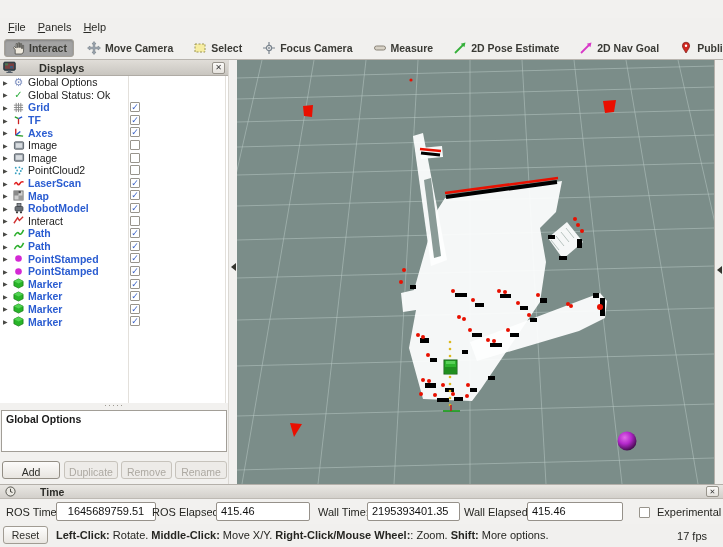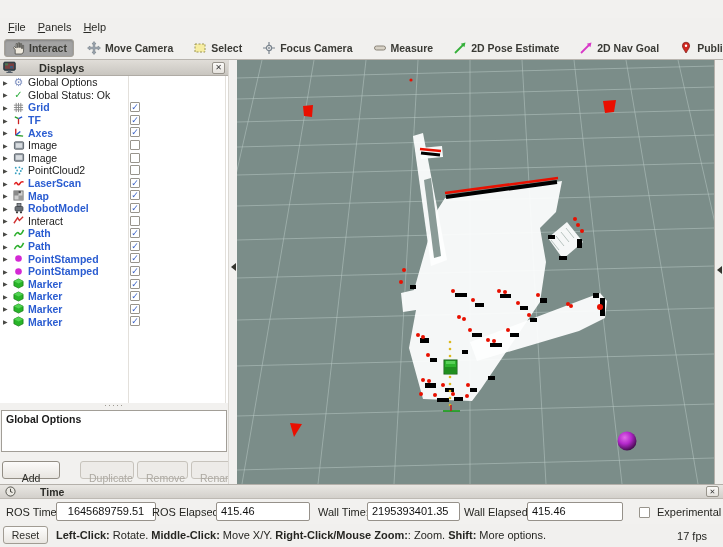--- a/index.html
+++ b/index.html
@@ -32,23 +32,23 @@
   .col-line{position:absolute;top:0;bottom:0;width:1px;background:#e3e0db;}
   .tree-row{position:relative;height:12.6px;display:flex;align-items:center;padding-left:3px;}
   .expander{width:9px;font-size:6px;color:#4a4a46;flex:none;}
   .t-icon{width:13px;height:12px;margin-right:3px;display:inline-flex;align-items:center;justify-content:center;flex:none;font-size:10px;line-height:12px;}
   .t-label{white-space:nowrap;}
   .t-label.on{color:#2b5dd1;font-weight:bold;}
   .t-check{position:absolute;left:130px;top:1px;width:10px;height:10px;background:#fff;border:1px solid #98948c;border-radius:1px;font-size:9px;line-height:9px;text-align:center;color:#3d64c8;font-weight:bold;}
   .splitter-dots{position:absolute;top:343px;left:0;width:228px;height:7px;text-align:center;font-size:9px;line-height:5px;color:#8f8b84;letter-spacing:1px;}
   .desc-box{position:absolute;top:350px;left:1px;width:226px;height:42px;background:#fff;border:1px solid #a29e97;padding:2px 4px;font-size:10.5px;font-weight:bold;color:#1a1a1a;}
   .panel-buttons{position:absolute;top:401px;left:0;width:228px;height:19px;}
-  .pb{position:absolute;top:0;height:18px;border-radius:3px;font-size:10.5px;text-align:center;line-height:16px;padding:8px;}
+  .pb{position:absolute;top:0;height:18px;border-radius:3px;font-size:10.5px;text-align:center;line-height:16px;padding:2px;}
   .pb.en{background:linear-gradient(#fcfbfa,#e8e5e0);border:1px solid #938e85;color:#2e2e2a;}
-  .pb.dis{background:#edebe8;border:1px solid #c7c3bc;color:#ada9a2;margin-left:16px;}
+  .pb.dis{background:#edebe8;border:1px solid #c7c3bc;color:#ada9a2;}
   .vsplitter{position:absolute;left:228px;top:0;width:9px;height:424px;background:#f2f1ef;border-left:1px solid #dbd8d3;}
   .arr-l{width:0;height:0;border-top:4px solid transparent;border-bottom:4px solid transparent;border-right:5px solid #35352f;position:absolute;left:2px;}
   .viewport{position:absolute;left:237px;top:0;width:477px;height:424px;background:#7b8d89;}
   .viewport svg{position:absolute;inset:0;}
   .right-strip{position:absolute;left:714px;top:0;width:9px;height:424px;background:#f0efec;border-left:1px solid #b4b0aa;}
   
   .time-panel{position:absolute;top:484px;left:0;width:723px;height:40px;background:#f2f1ef;border-top:1px solid #b4b0aa;}
   .time-header{position:absolute;top:0;left:0;right:0;height:14px;background:linear-gradient(#e9e7e3,#d3d0cb);border-bottom:1px solid #bdb9b3;display:flex;align-items:center;gap:20px;padding:0 4px;}
   .time-title{font-size:10.5px;font-weight:bold;color:#2e2e2a;flex:1;}
   .time-close{width:13px;height:11px;background:linear-gradient(#fbfaf8,#e5e2dd);border:1px solid #98948c;border-radius:2px;font-size:7px;line-height:9px;text-align:center;color:#3a3a3a;padding:0;}
@@ -566,17 +566,17 @@
         <div class="tf-input" style="left: 216px; width: 94px;">415.46</div>
         <div class="tf-label" style="left: 318px;">Wall Time:</div>
         <div class="tf-input" style="left: 367px; width: 93px;">2195393401.35</div>
         <div class="tf-label" style="left: 464px;">Wall Elapsed:</div>
         <div class="tf-input" style="left: 527px; width: 96px;">415.46</div>
       </div>
   </div>
 
   <div class="statusbar">
     <button class="reset-btn">Reset</button>
-    <div class="help-text" id="help-text"><b>Left-Click:</b><span> Rotate. </span><b>Middle-Click:</b><span> Move X/Y. </span><b>Right-Click/Mouse Zoom:</b><span>: Zoom. </span><b>Shift:</b><span> More options.</span></div>
+    <div class="help-text" id="help-text"><b>Left-Click:</b><span> Rotate. </span><b>Middle-Click:</b><span> Move X/Y. </span><b>Right-Click/Mouse Wheel:</b><span>: Zoom. </span><b>Shift:</b><span> More options.</span></div>
     <div class="fps">17 fps</div>
   </div>
 
 </div>
 
 </body></html>

